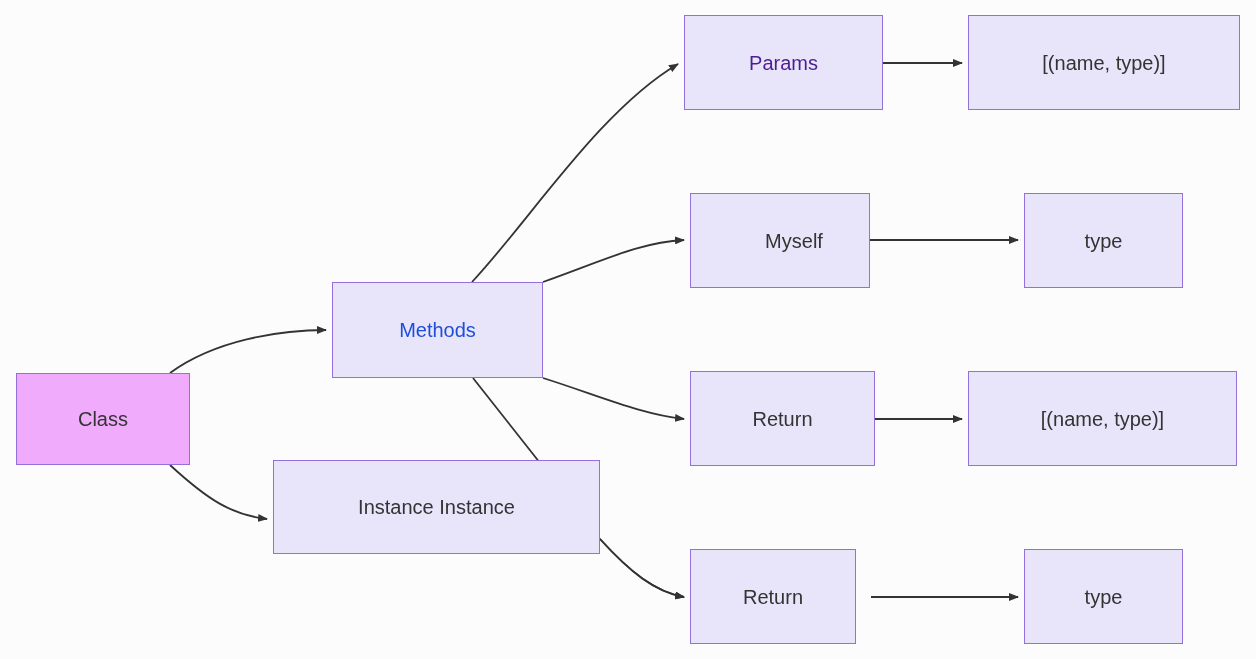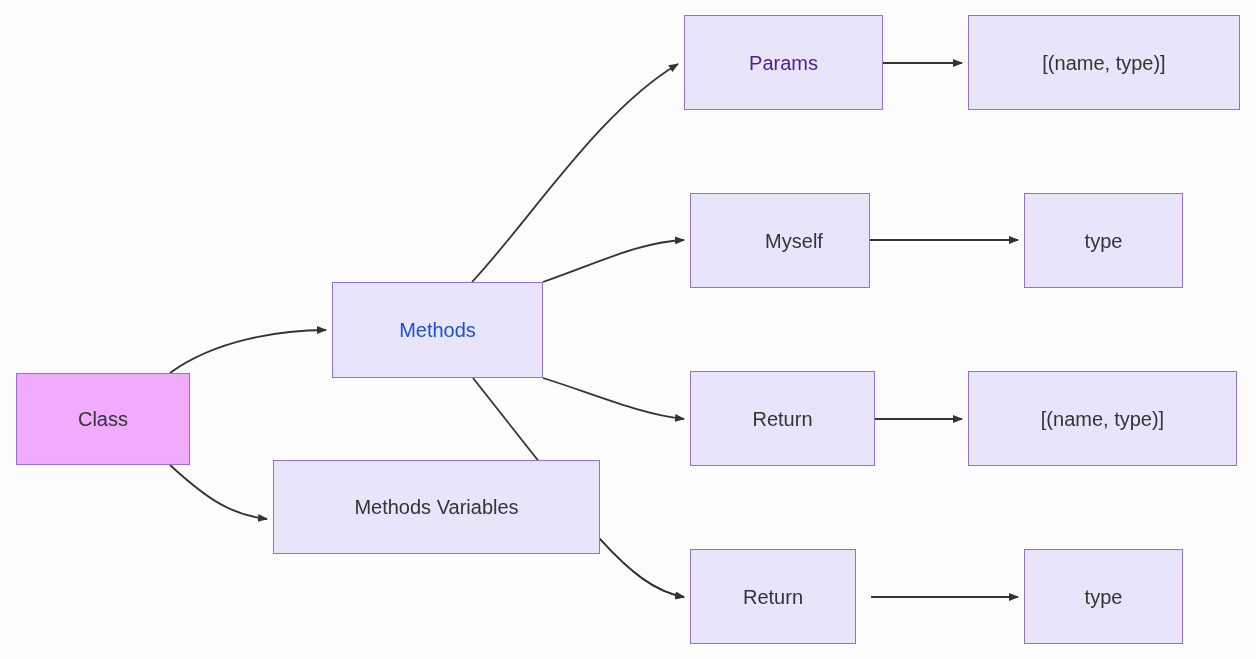--- a/index.html
+++ b/index.html
@@ -82,21 +82,21 @@
   </svg>
 
   <div id="nodes-group">
       <div class="node" style="left: 16px; top: 373px; width: 174px; height: 92px; background: #f0abfc; border-color: rgb(147, 112, 219);">
         <span class="node-label" style="color: rgb(51, 51, 51);">Class</span>
       </div>
       <div class="node" style="left: 332px; top: 282px; width: 211px; height: 96px; background: rgb(232, 229, 251); border-color: rgb(147, 112, 219);">
         <span class="node-label" style="color: #1d4ed8;">Methods</span>
       </div>
       <div class="node over-edge" style="left: 273px; top: 460px; width: 327px; height: 94px; background: rgb(232, 229, 251); border-color: rgb(147, 112, 219);">
-        <span class="node-label" style="color: rgb(51, 51, 51);">Methods Variables</span>
+        <span class="node-label" style="color: rgb(51, 51, 51);">Instance Instance</span>
       </div>
       <div class="node" style="left: 684px; top: 15px; width: 199px; height: 95px; background: rgb(232, 229, 251); border-color: rgb(147, 112, 219);">
         <span class="node-label" style="color: #4c1d95;">Params</span>
       </div>
       <div class="node" style="left: 968px; top: 15px; width: 272px; height: 95px; background: rgb(232, 229, 251); border-color: rgb(147, 112, 219);">
         <span class="node-label" style="color: rgb(51, 51, 51);">[(name, type)]</span>
       </div>
       <div class="node" style="left: 690px; top: 193px; width: 180px; height: 95px; background: rgb(232, 229, 251); border-color: rgb(147, 112, 219); padding-left: 28px;">
         <span class="node-label" style="color: rgb(51, 51, 51);">Myself</span>
       </div>

